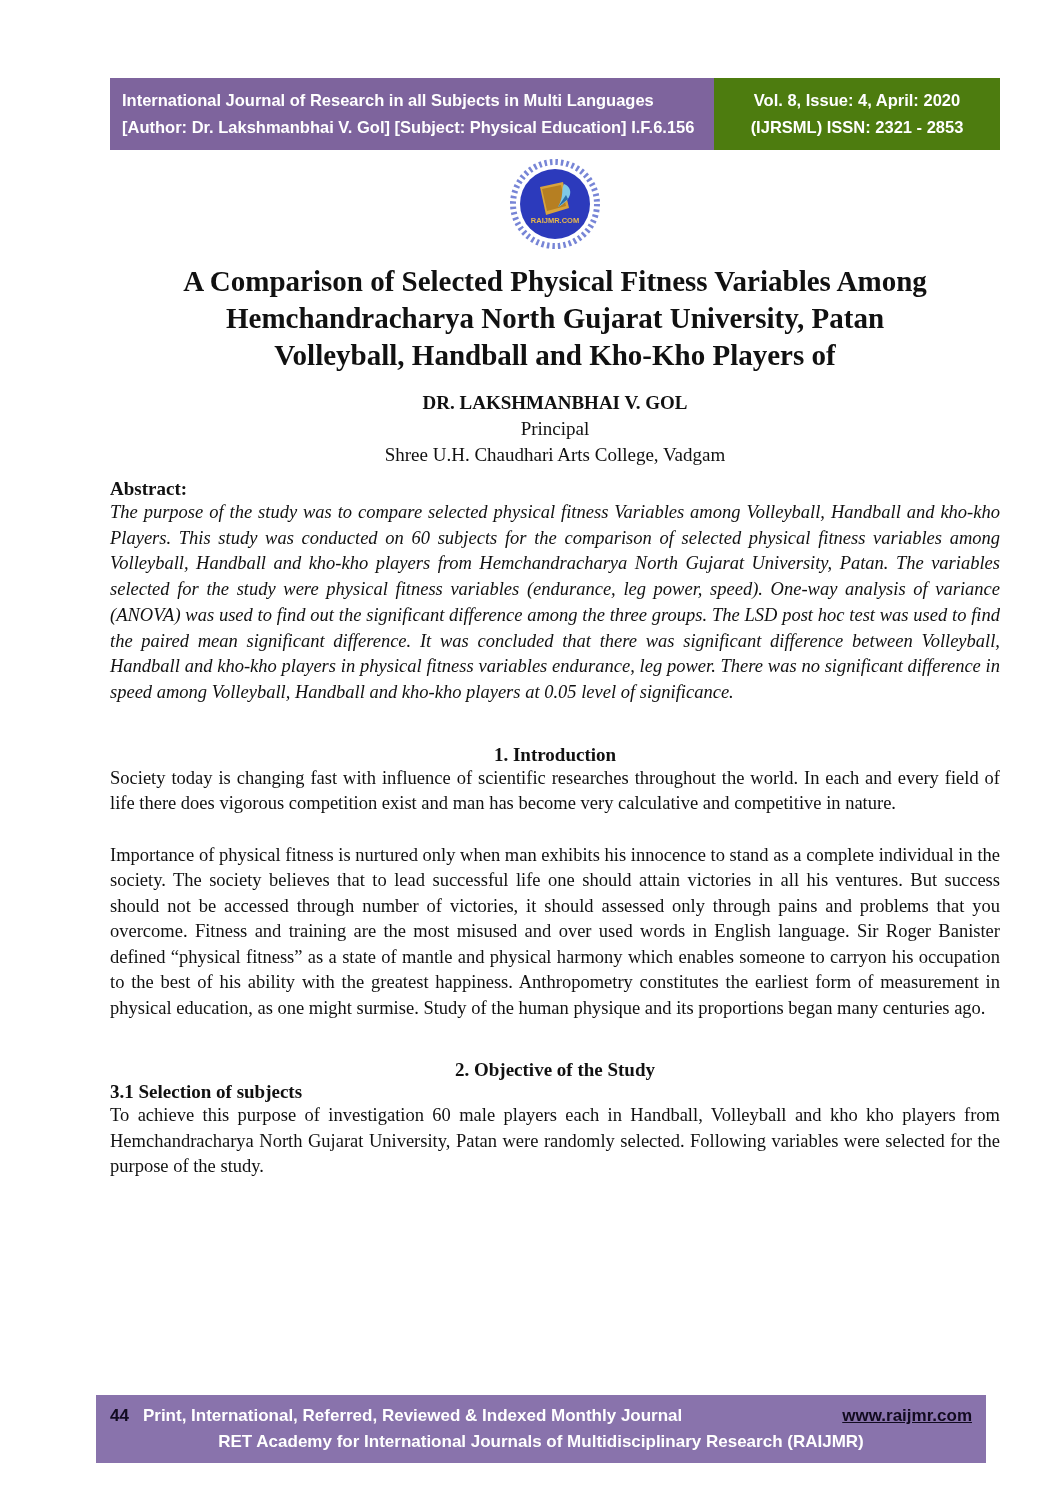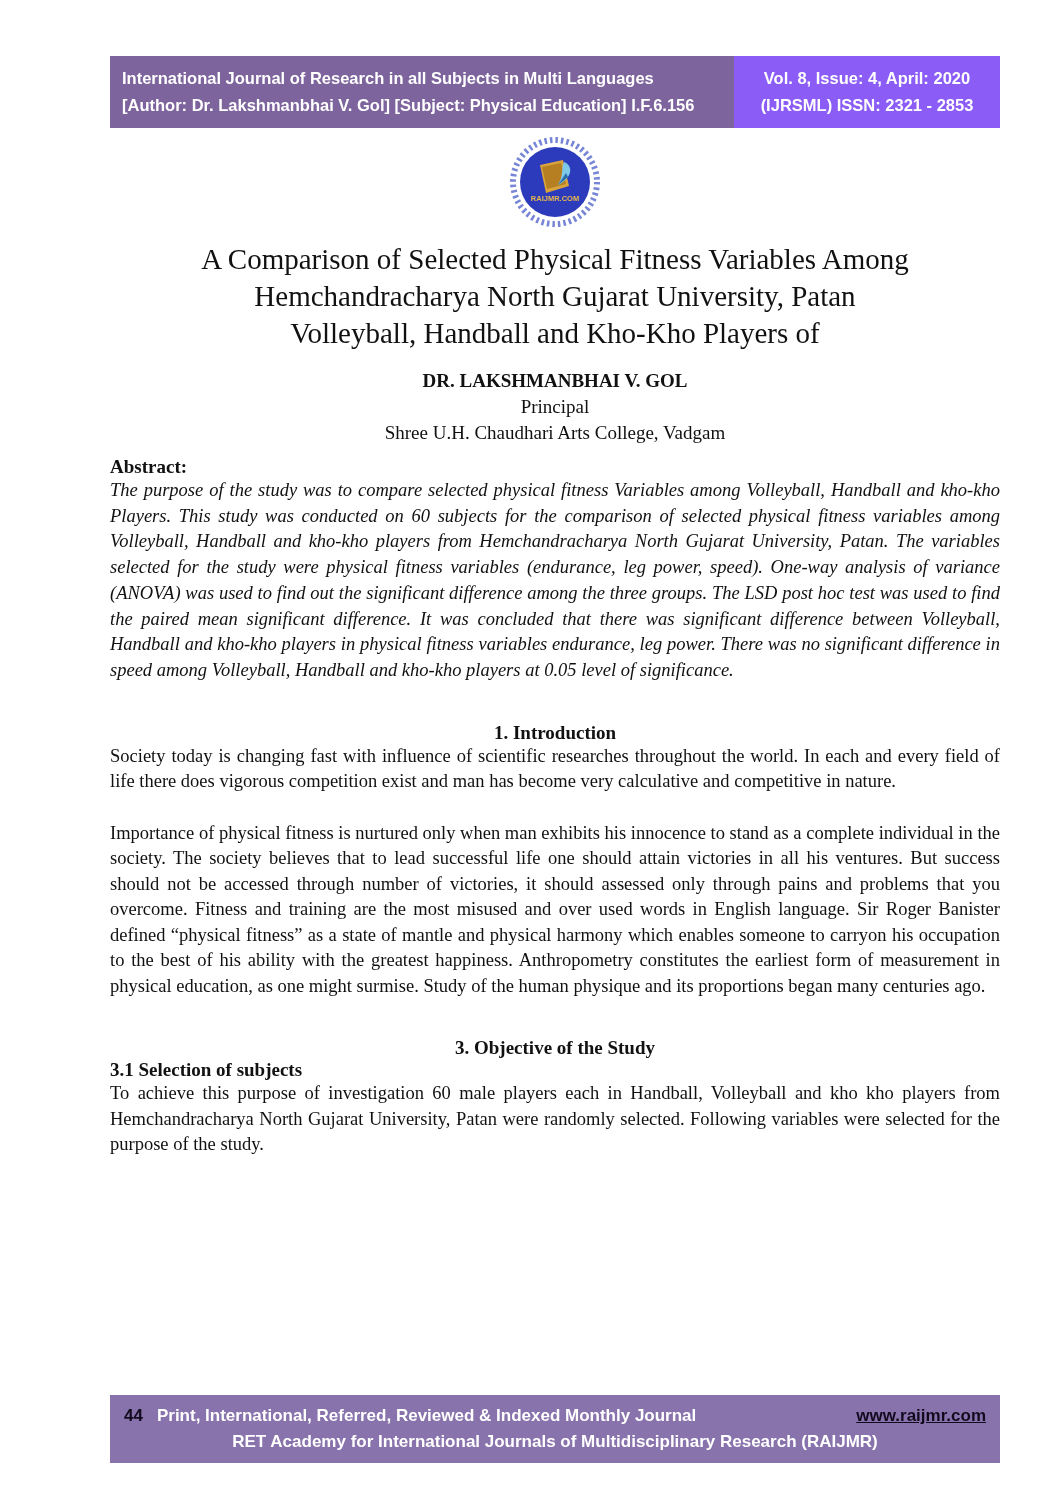--- a/index.html
+++ b/index.html
@@ -4,64 +4,64 @@
 <style>
   html,body { margin:0; padding:0; }
   body {
     width:1058px; height:1496px;
     background:#ffffff;
     font-family:"Liberation Serif", serif;
     color:#111;
     position:relative;
     overflow:hidden;
   }
-  .page { position:absolute; left:110px; top:56px; width:890px; }
+  .page { position:absolute; left:110px; top:78px; width:890px; }
 
   
   .header-row { display:flex; width:890px; }
   .header-purple {
     background:#7e649d; color:#fff; flex:1;
     font-family:"Liberation Sans", sans-serif; font-weight:bold;
     font-size:16.5px; line-height:27px;
     padding:9px 12px;
   }
   .header-black {
-    background:#8b5cf6; color:#fff; width:238px;
+    background:#4d7c0f; color:#fff; width:238px;
     font-family:"Liberation Sans", sans-serif; font-weight:bold;
     font-size:16.5px; line-height:27px;
-    padding:9px 14px; text-align:center;
+    padding:9px 24px; text-align:center;
   }
 
   
   .logo-wrap { text-align:center; margin-top:5px; height:100px; }
 
   
   .title {
-    text-align:center; font-weight:normal;
+    text-align:center; font-weight:bold;
     font-size:29px; line-height:37px; margin-top:8px;
   }
   .author-block { text-align:center; font-size:19px; line-height:26px; margin-top:16px; }
   .author-name { font-weight:bold; font-weight:600; }
 
   
   .abstract-heading { font-weight:bold; font-size:19px; margin-top:10px; }
   .abstract-text {
     font-style:italic; text-align:justify;
     font-size:18.5px; line-height:25.7px;
   }
 
   
   .section-heading { font-weight:bold; font-size:19px; margin-top:38px;text-align:center; }
   .sub-heading { font-weight:bold; font-size:19px; }
   .para { text-align:justify; font-size:18.5px; line-height:25.5px; margin:0; }
   .para + .para { margin-top:26px; }
 
   
   .footer {
-    position:absolute; left:110px; top:1395px; width:890px;
+    position:absolute; left:96px; top:1395px; width:890px;
     background:#8973ac; color:#fff;
     font-family:"Liberation Sans", sans-serif; font-weight:bold;
     font-size:17px; line-height:26px;
     padding:8px 14px; box-sizing:border-box;
   }
   .footer-line1 { display:flex; align-items:baseline; }
   .footer-page-number { color:#120b20; margin-right:14px; }
   .footer-journal { flex:1; }
   .footer-website { color:#120b20;text-decoration:underline; }
   .footer-line2 { text-align:center; }
@@ -107,21 +107,21 @@
     <div>Shree U.H. Chaudhari Arts College, Vadgam</div>
   </div>
 
   <div class="abstract-heading">Abstract:</div>
   <div class="abstract-text">The purpose of the study was to compare selected physical fitness Variables among Volleyball, Handball and kho-kho Players. This study was conducted on 60 subjects for the comparison of selected physical fitness variables among Volleyball, Handball and kho-kho players from Hemchandracharya North Gujarat University, Patan. The variables selected for the study were physical fitness variables (endurance, leg power, speed). One-way analysis of variance (ANOVA) was used to find out the significant difference among the three groups. The LSD post hoc test was used to find the paired mean significant difference. It was concluded that there was significant difference between Volleyball, Handball and kho-kho players in physical fitness variables endurance, leg power. There was no significant difference in speed among Volleyball, Handball and kho-kho players at 0.05 level of significance.</div>
 
   <div class="section-heading">1. Introduction</div>
   <p class="para">Society today is changing fast with influence of scientific researches throughout the world. In each and every field of life there does vigorous competition exist and man has become very calculative and competitive in nature.</p>
   <p class="para">Importance of physical fitness is nurtured only when man exhibits his innocence to stand as a complete individual in the society. The society believes that to lead successful life one should attain victories in all his ventures. But success should not be accessed through number of victories, it should assessed only through pains and problems that you overcome. Fitness and training are the most misused and over used words in English language. Sir Roger Banister defined “physical fitness” as a state of mantle and physical harmony which enables someone to carryon his occupation to the best of his ability with the greatest happiness. Anthropometry constitutes the earliest form of measurement in physical education, as one might surmise. Study of the human physique and its proportions began many centuries ago.</p>
 
-  <div class="section-heading">3. Objective of the Study</div>
+  <div class="section-heading">2. Objective of the Study</div>
 
   <div class="sub-heading">3.1 Selection of subjects</div>
   <p class="para">To achieve this purpose of investigation 60 male players each in Handball, Volleyball and kho kho players from Hemchandracharya North Gujarat University, Patan were randomly selected. Following variables were selected for the purpose of the study.</p>
 
 </div>
 
 <div class="footer">
   <div class="footer-line1">
     <span class="footer-page-number">44</span>
     <span class="footer-journal">Print, International, Referred, Reviewed &amp; Indexed Monthly Journal</span>

